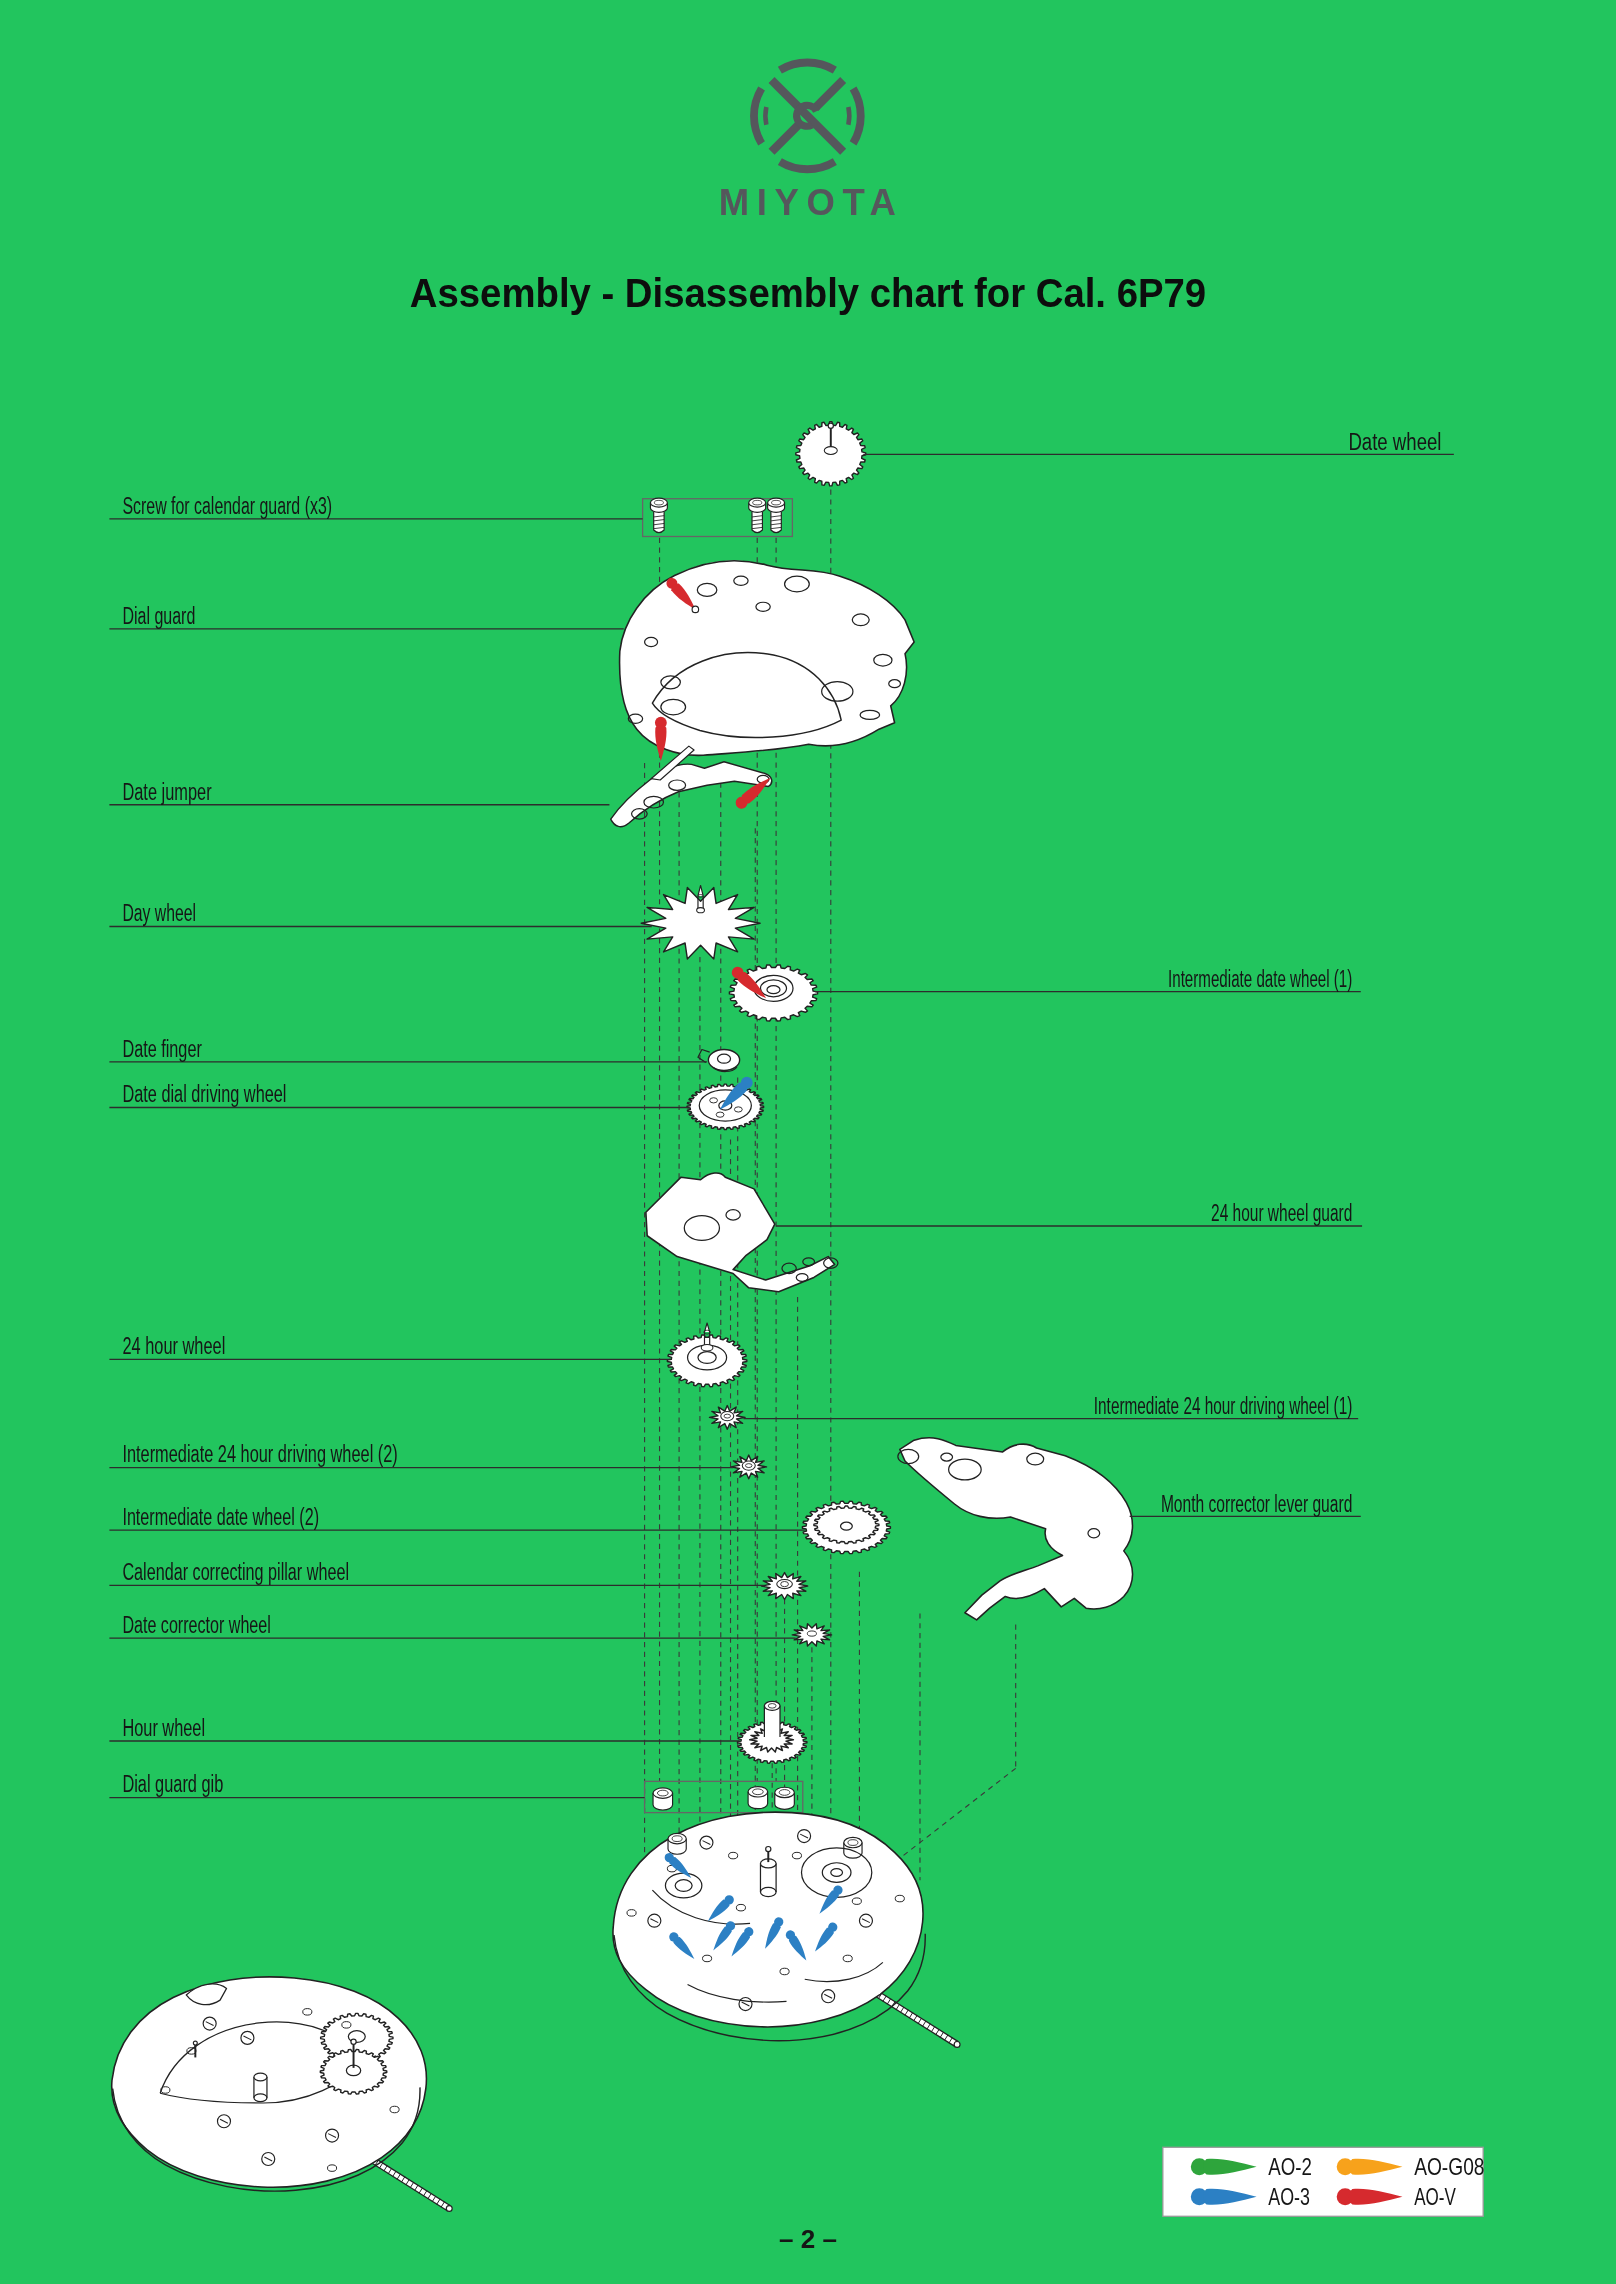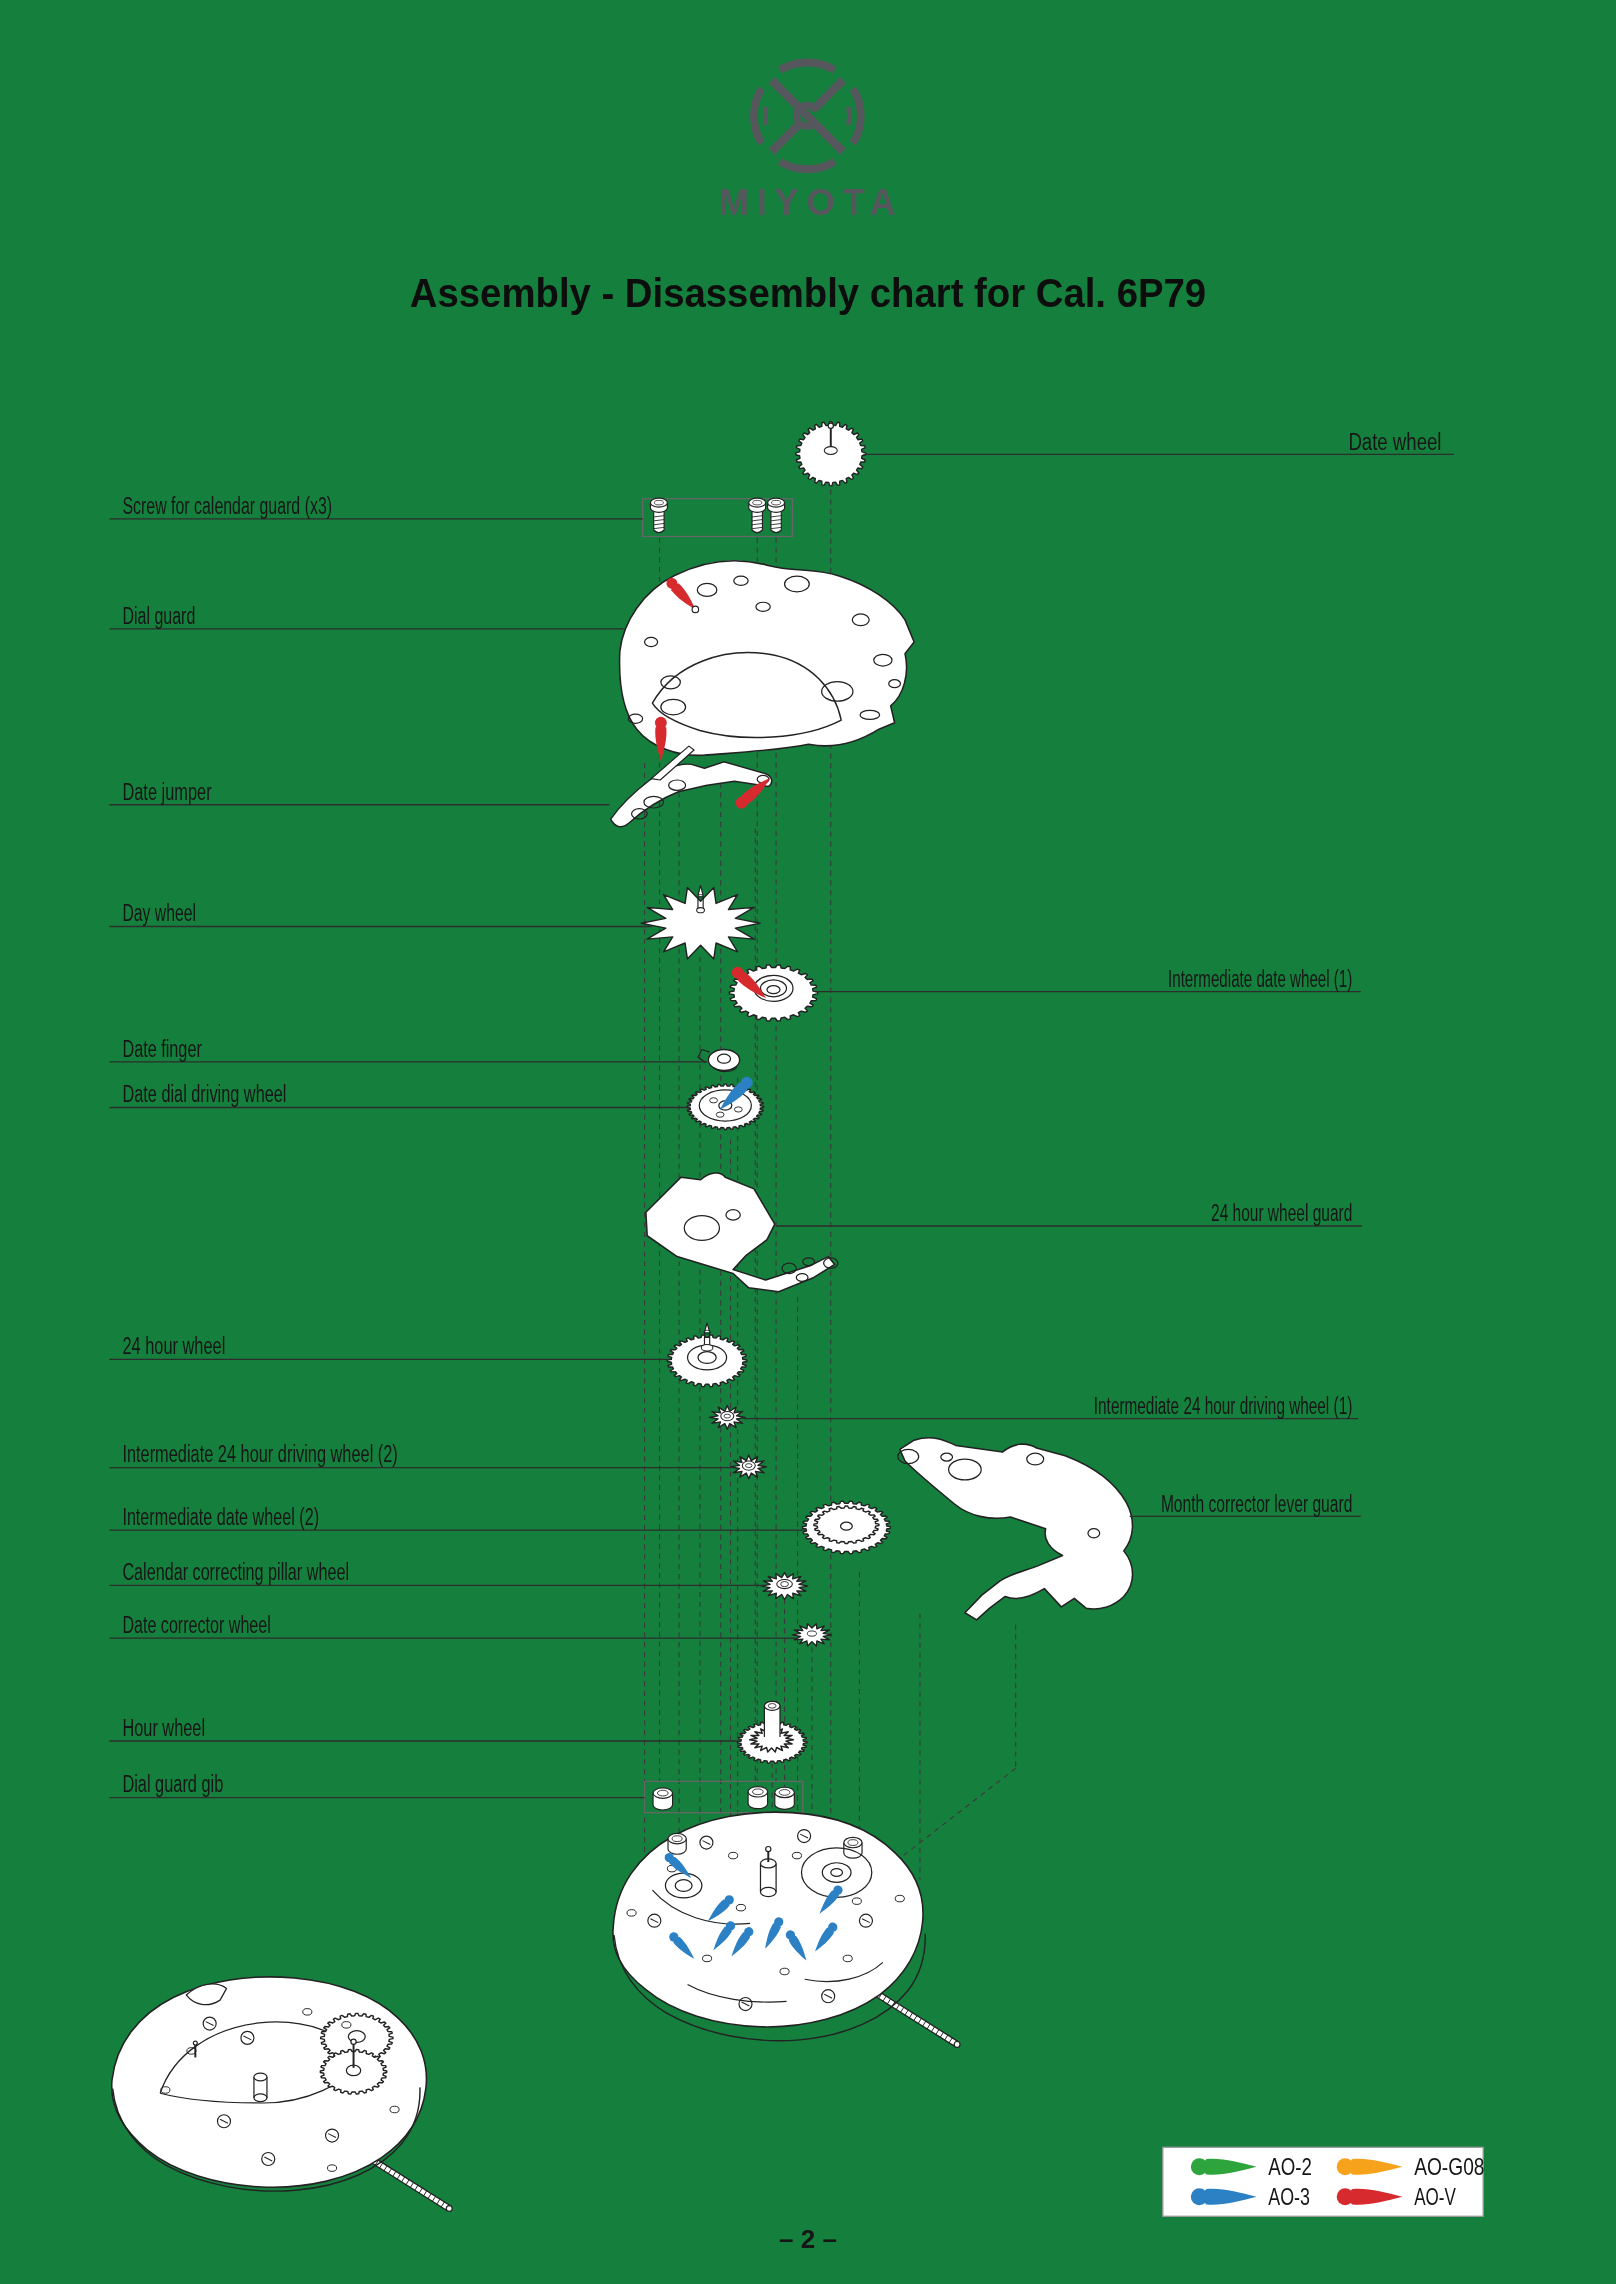--- a/index.html
+++ b/index.html
@@ -1,16 +1,16 @@
 <!DOCTYPE html>
 <html style="font-size:10.4px"><head>
 <meta charset="utf-8">
 <style>
   html,body{margin:0;padding:0;background:#ffffff}
-  .page{position:relative;width:1616px;height:2284px;background:#15803d;overflow:hidden}
+  .page{position:relative;width:1616px;height:2284px;background:#22c55e;overflow:hidden}
   svg{display:block}
   text{font-family:"Liberation Sans","DejaVu Sans",sans-serif;fill:#161616}
   .label{font-size:37px}
   .title{font-size:62px;font-weight:700;fill:#0d0d0d}
   .brand{font-size:56px;font-weight:700;fill:#55575c}
   .pagenum{font-size:40px;font-weight:700}
   .legendtext{font-size:36px}
   line.leader{stroke:#2d2d2d;stroke-width:2}
 </style>
 </head>

